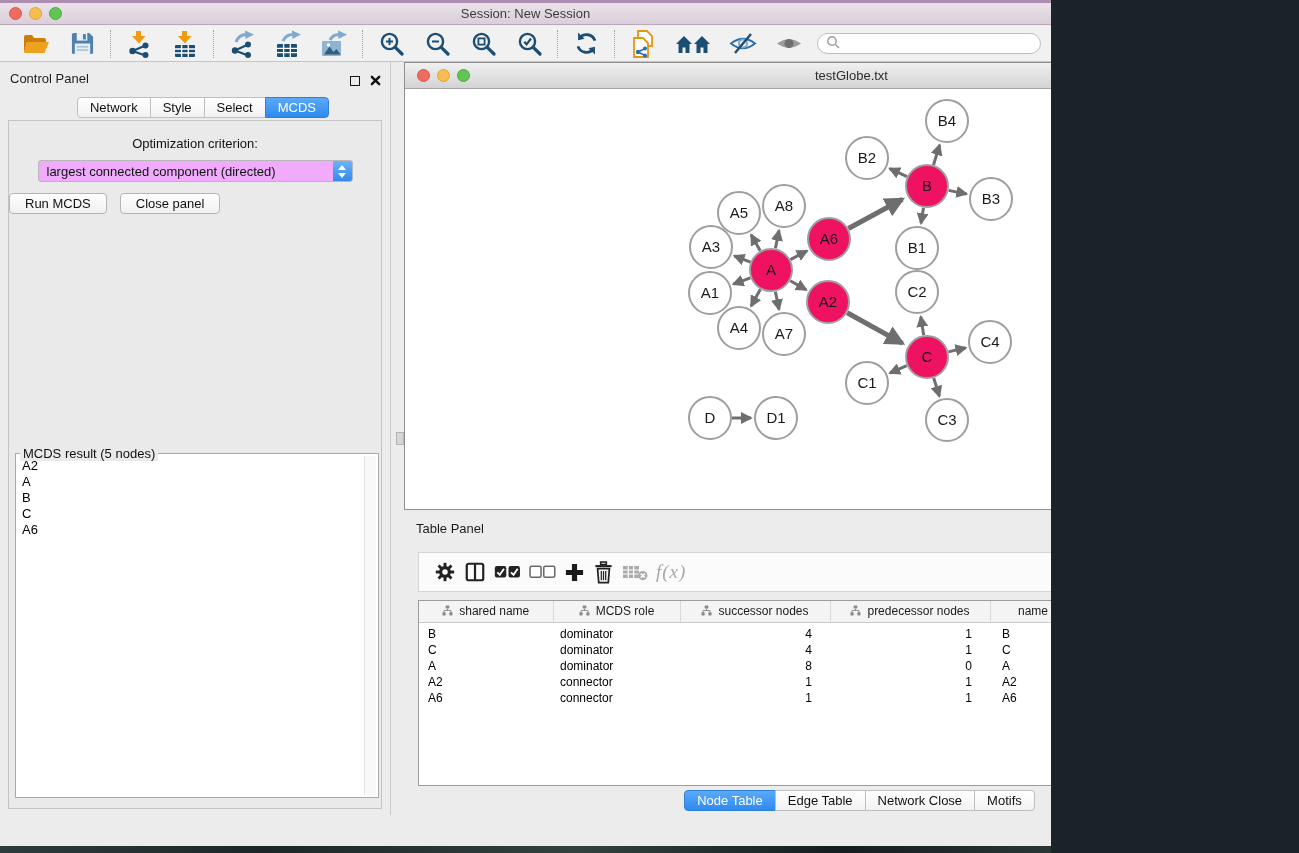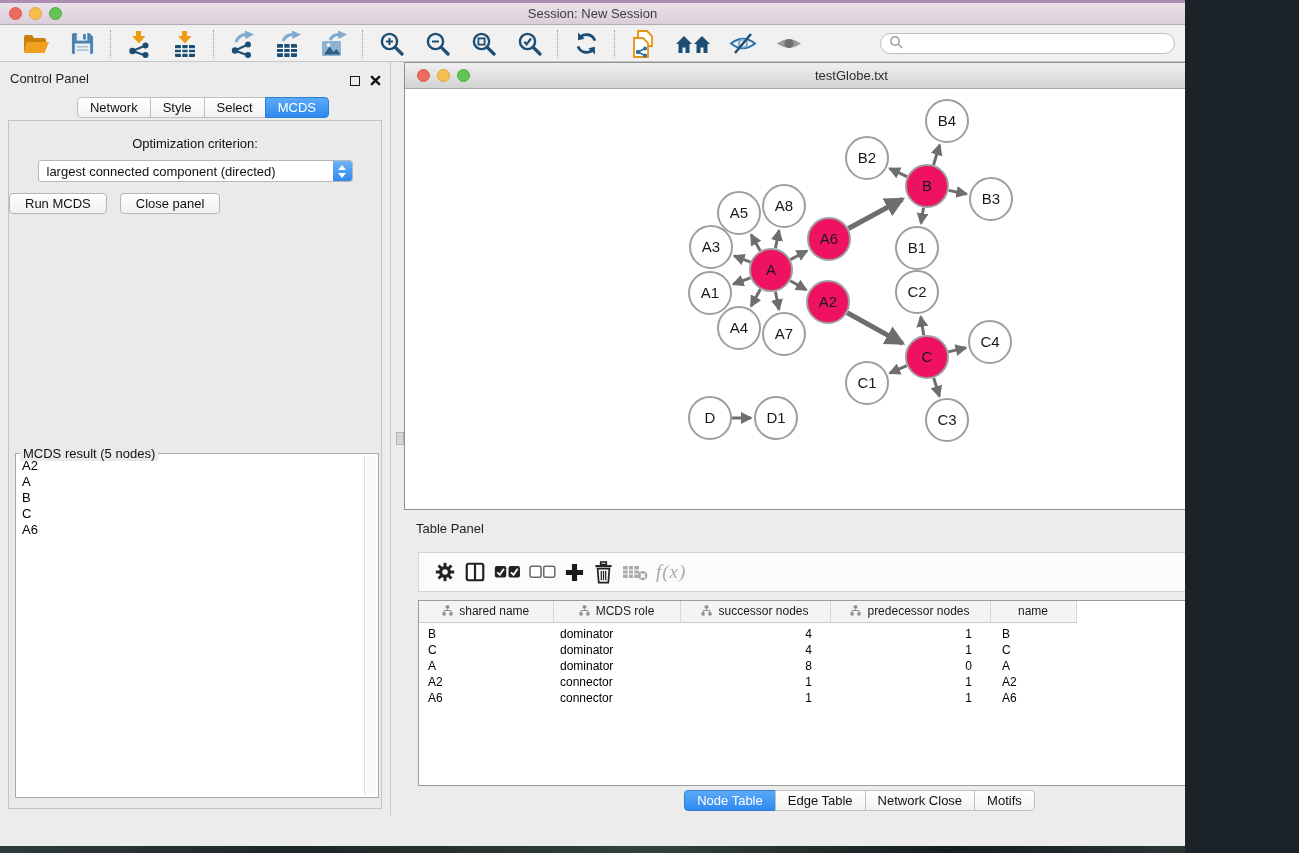--- a/index.html
+++ b/index.html
@@ -1,17 +1,17 @@
 <!DOCTYPE html>
 <html><head>
 <meta charset="utf-8">
 <style>
   *{margin:0;padding:0;box-sizing:border-box}
   body{font-family:"Liberation Sans",sans-serif;background:#1b2228}
-  .screen{position:relative;width:1185px;height:853px;overflow:hidden;background:#ECECEC}
+  .screen{position:relative;width:1051px;height:853px;overflow:hidden;background:#ECECEC}
   
   .top-strip{position:absolute;top:0;left:0;right:0;height:3px;background:#AD8DB2}
   .titlebar{position:absolute;top:3px;left:0;right:0;height:22px;background:linear-gradient(#EAE2E9,#DBCEDA);border-bottom:1px solid #BAA9B8}
   .traffic{position:absolute;top:4px;left:9px;display:flex;gap:7px}
   .dot{width:13px;height:13px;border-radius:50%}
   .dot.red{background:#EE6B60;border:1px solid #D85A4F}
   .dot.yellow{background:#F5BE4F;border:1px solid #DFA33C}
   .dot.green{background:#61C555;border:1px solid #4FA93F}
   .title-text{line-height:22px;text-align:center;font-size:13px;color:#3C3C3C}
   
@@ -29,21 +29,21 @@
   .cp-title{font-size:13px;color:#1E1E1E;padding:9px 0 0 10px}
   .panel-ctrls{position:absolute;right:9px;top:10px;display:flex;gap:10px;align-items:center}
   .float-icon{width:10px;height:10px;border:1.5px solid #151515}
   .cp-tabs{display:flex;justify-content:center;margin-top:7px;position:relative;z-index:2}
   .cp-tab,.tp-tab{padding:0 12px;height:21px;line-height:20px;background:linear-gradient(#FFFFFF,#F2F2F2);border:1px solid #BFBFBF;margin-left:-1px;font-size:13px;color:#111}
   .cp-tab:first-child,.tp-tab:first-child{border-radius:4px 0 0 4px;margin-left:16px}
   .cp-tab:last-child,.tp-tab:last-child{border-radius:0 4px 4px 0}
   .cp-tab.active,.tp-tab.active{background:linear-gradient(#5BAAF9,#2E8AEF);color:#fff;border-color:#2E7FD6}
   .cp-content{position:absolute;left:8px;right:8px;top:58px;bottom:6px;border:1px solid #C4C4C4;background:#EAEAEA}
   .opt-label{margin-top:15px;text-align:center;font-size:13px;color:#111}
-  .select-row{margin:9px auto 0;width:315px;height:22px;background:#ffffff;border:1px solid #B7B7B7;border-radius:3px;display:flex;align-items:center;overflow:hidden}
+  .select-row{margin:9px auto 0;width:315px;height:22px;background:#f0abfc;border:1px solid #B7B7B7;border-radius:3px;display:flex;align-items:center;overflow:hidden}
   .select-text{flex:1;font-size:13px;padding-left:8px;color:#111;white-space:nowrap}
   .select-stepper{width:19px;height:22px;background:linear-gradient(#6FB5FA,#2F87EE);border-radius:0 3px 3px 0;display:flex;flex-direction:column;align-items:center;justify-content:center;gap:3px}
   .chev-up{width:0;height:0;border-left:4px solid transparent;border-right:4px solid transparent;border-bottom:5px solid #fff}
   .chev-down{width:0;height:0;border-left:4px solid transparent;border-right:4px solid transparent;border-top:5px solid #fff}
   .btn-row{display:flex;justify-content:flex-start;gap:13px;margin-top:11px}
   .cp-btn{height:21px;padding:0 15px;background:linear-gradient(#FFFFFF,#F0F0F0);border:1px solid #B5B5B5;border-radius:4px;font-size:13px;color:#111;display:flex;align-items:center}
   .result-fieldset{position:absolute;left:6px;right:2px;top:332px;bottom:10px;border:1px solid #A9A9A9;background:#fff}
   .result-legend{position:absolute;top:-8px;left:4px;font-size:13px;color:#111;background:#EAEAEA;padding:0 3px}
   .result-list{position:absolute;top:4px;bottom:2px;left:2px;right:16px;overflow:hidden;list-style:none}
   .result-list li{font-size:13px;line-height:16px;padding-left:4px;color:#000}

